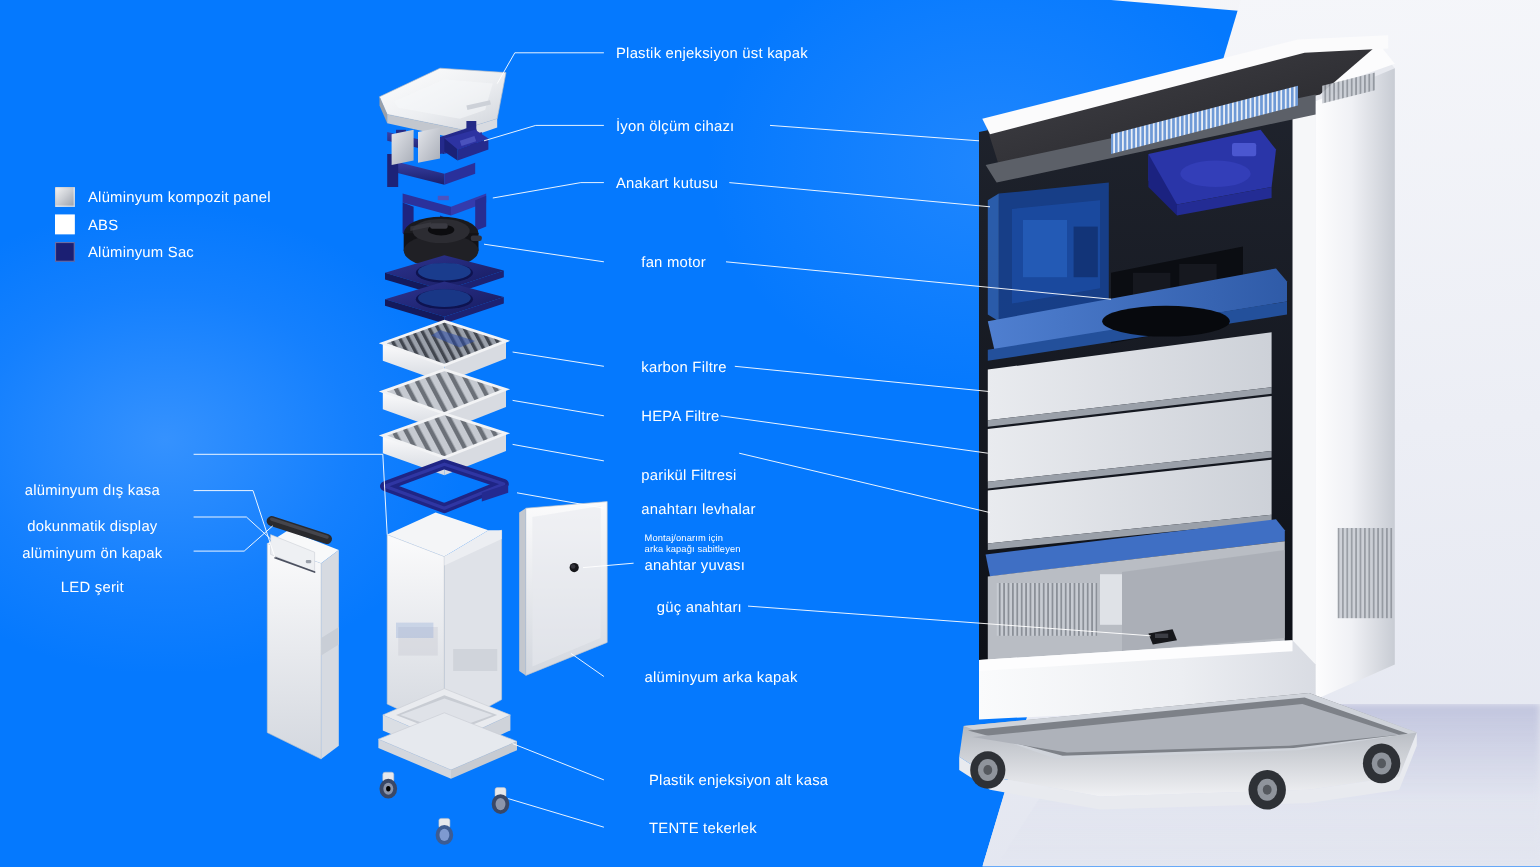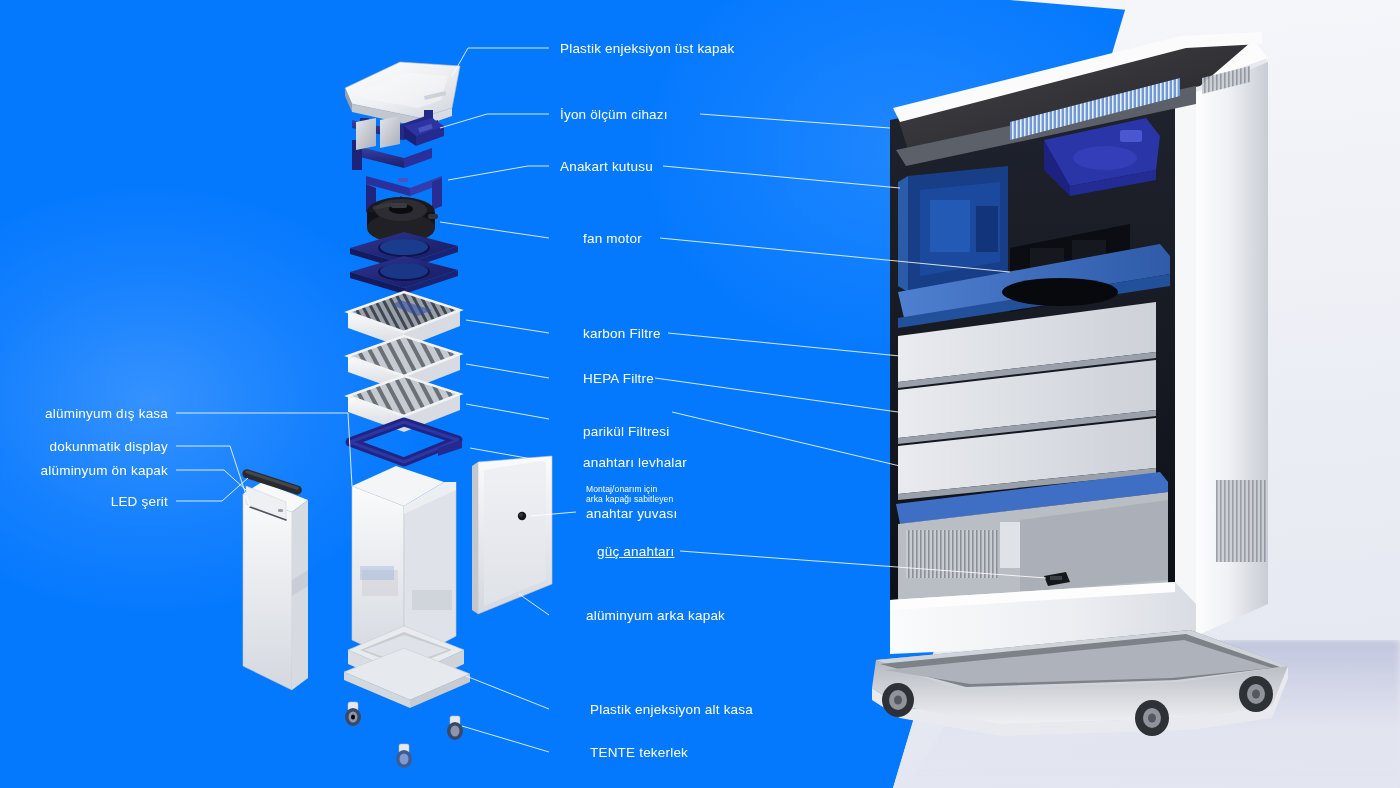--- a/index.html
+++ b/index.html
@@ -76,21 +76,21 @@
   
   .lbl {
     position: absolute;
     color: #ffffff;
     font-size: 13.5px;
     letter-spacing: 0.2px;
     white-space: nowrap;
     line-height: 1.25;
   }
   .lbl.small { font-size: 8.5px; line-height: 1.28; letter-spacing: 0.1px; }
-  .lbl.r { text-align: right; }
+  .lbl.r { text-align: center; margin-top: 32px; }
 
   
   #leaders {
     position: absolute; left: 0; top: 0;
     width: 1400px; height: 788px;
     pointer-events: none;
   }
   #leaders line, #leaders polyline, #leaders path {
     stroke: #ffffff; stroke-width: 0.9; fill: none; opacity: 0.92;
   }
@@ -465,35 +465,49 @@
     <polyline points="549,615 519,594"></polyline>
     <polyline points="549,709 466,676"></polyline>
     <polyline points="549,752 462,726"></polyline>
 
     <polyline points="176,413 348,413 352,486"></polyline>
     <polyline points="176,446 230,446 250,507"></polyline>
     <polyline points="176,470 224,470 246,490"></polyline>
     <polyline points="176,501 222,501 248,478"></polyline>
   </svg>
 
+  <div class="legend">
+    <div class="legend-row">
+      <span class="legend-sw sw-acp"></span>
+      <span class="legend-label">Alüminyum kompozit panel</span>
+    </div>
+    <div class="legend-row">
+      <span class="legend-sw sw-abs"></span>
+      <span class="legend-label">ABS</span>
+    </div>
+    <div class="legend-row">
+      <span class="legend-sw sw-alu"></span>
+      <span class="legend-label">Alüminyum Sac</span>
+    </div>
+  </div>
 
   <div class="lbl" style="left:560px; top:41px;">Plastik enjeksiyon üst kapak</div>
   <div class="lbl" style="left:560px; top:107px;">İyon ölçüm cihazı</div>
   <div class="lbl" style="left:560px; top:159px;">Anakart kutusu</div>
   <div class="lbl" style="left:583px; top:231px;">fan motor</div>
   <div class="lbl" style="left:583px; top:326px;">karbon Filtre</div>
   <div class="lbl" style="left:583px; top:371px;">HEPA Filtre</div>
   <div class="lbl" style="left:583px; top:424px;">parikül Filtresi</div>
   <div class="lbl" style="left:583px; top:455px;">anahtarı levhalar</div>
 
   <div class="lbl small" style="left:586px; top:484px;">Montaj/onarım için</div>
   <div class="lbl small" style="left:586px; top:494px;">arka kapağı sabitleyen</div>
   <div class="lbl" style="left:586px; top:506px;">anahtar yuvası</div>
 
-  <div class="lbl" style="left:597px; top:544px;text-decoration:underline;">güç anahtarı</div>
+  <div class="lbl" style="left:597px; top:544px;">güç anahtarı</div>
   <div class="lbl" style="left:586px; top:608px;">alüminyum arka kapak</div>
   <div class="lbl" style="left:590px; top:702px;">Plastik enjeksiyon alt kasa</div>
   <div class="lbl" style="left:590px; top:745px;">TENTE tekerlek</div>
 
   <div class="lbl r" style="left:0px; top:406px; width:168px;">alüminyum dış kasa</div>
   <div class="lbl r" style="left:0px; top:439px; width:168px;">dokunmatik display</div>
   <div class="lbl r" style="left:0px; top:463px; width:168px;">alüminyum ön kapak</div>
   <div class="lbl r" style="left:0px; top:494px; width:168px;">LED şerit</div>
 
 </div>

